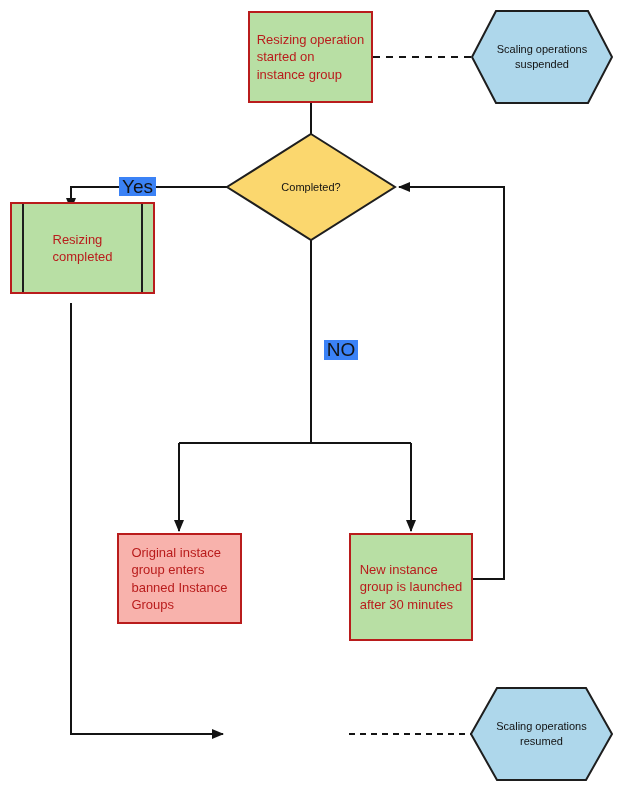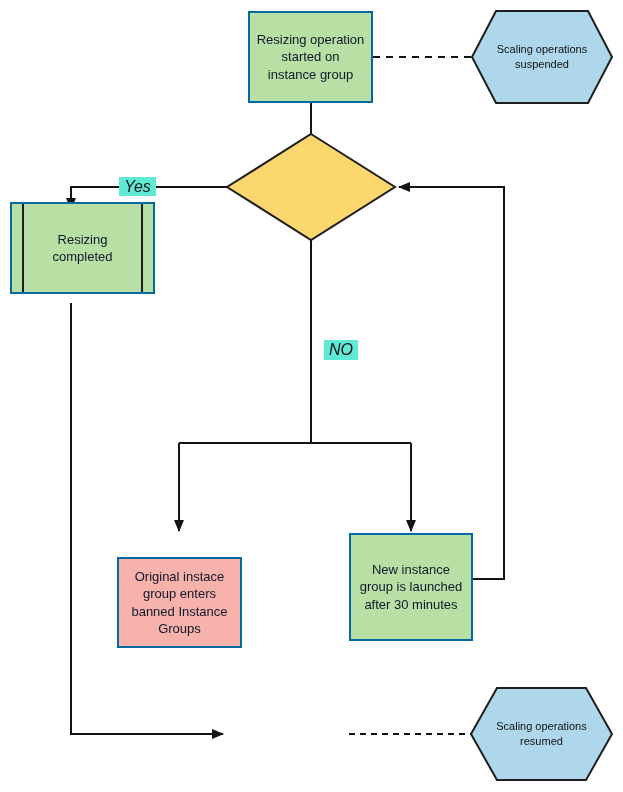--- a/index.html
+++ b/index.html
@@ -19,29 +19,28 @@
     left: 0; top: 0;
     width: 623px; height: 792px;
   }
 
   
   .node {
     position: absolute;
     display: flex;
     align-items: center;
     justify-content: center;
-    text-align: center;
     font-size: 13px;
     line-height: 1.32;
-    color: #0f172a;
+    color: #b91c1c;
     white-space: pre-line;
-    border: 2px solid #0369a1;
+    border: 2px solid #b91c1c;
   }
   .node.green { background: #b8dfa4; }
-  .node.pink  { background: #f8b2ac; margin-top: 24px; }
+  .node.pink  { background: #f8b2ac; }
 
   .node.subroutine::before,
   .node.subroutine::after {
     content: "";
     position: absolute;
     top: 0; bottom: 0;
     width: 0;
     border-left: 2px solid #1e1e1e;
   }
   .node.subroutine::before { left: 10px; }
@@ -60,25 +59,24 @@
     white-space: pre-line;
     pointer-events: none;
   }
 
   
   .edge-label {
     position: absolute;
     display: flex;
     align-items: center;
     justify-content: center;
-    background: #5eead4;
-    font-size: 16px;
+    background: #3b82f6;
+    font-size: 19px;
     color: #121212;
     padding: 0 3px;
-    font-style: italic;
   }
 
   
   #n-start      { left: 248px; top: 11px;  width: 125px; height: 92px; padding: 0 4px; }
   #n-resizing   { left: 10px;  top: 202px; width: 145px; height: 92px; }
   #n-banned     { left: 117px; top: 533px; width: 125px; height: 91px; padding: 0 2px; }
   #n-newgroup   { left: 349px; top: 533px; width: 124px; height: 108px; padding: 0 2px; }
   #n-cluster    { left: 225px; top: 688px; width: 124px; height: 94px; }
 
   #l-decision   { left: 227px; top: 134px; width: 168px; height: 106px; }
@@ -126,20 +124,21 @@
   <div class="node pink" id="n-banned">Original instace
 group enters
 banned Instance
 Groups</div>
 
   <div class="node green" id="n-newgroup">New instance
 group is launched
 after 30 minutes</div>
 
 
+  <div class="shape-label" id="l-decision">Completed?</div>
 
   <div class="shape-label" id="l-suspended">Scaling operations
 suspended</div>
 
   <div class="shape-label" id="l-resumed">Scaling operations
 resumed</div>
 
   <div class="edge-label" id="l-yes">Yes</div>
 
   <div class="edge-label" id="l-no">NO</div>

